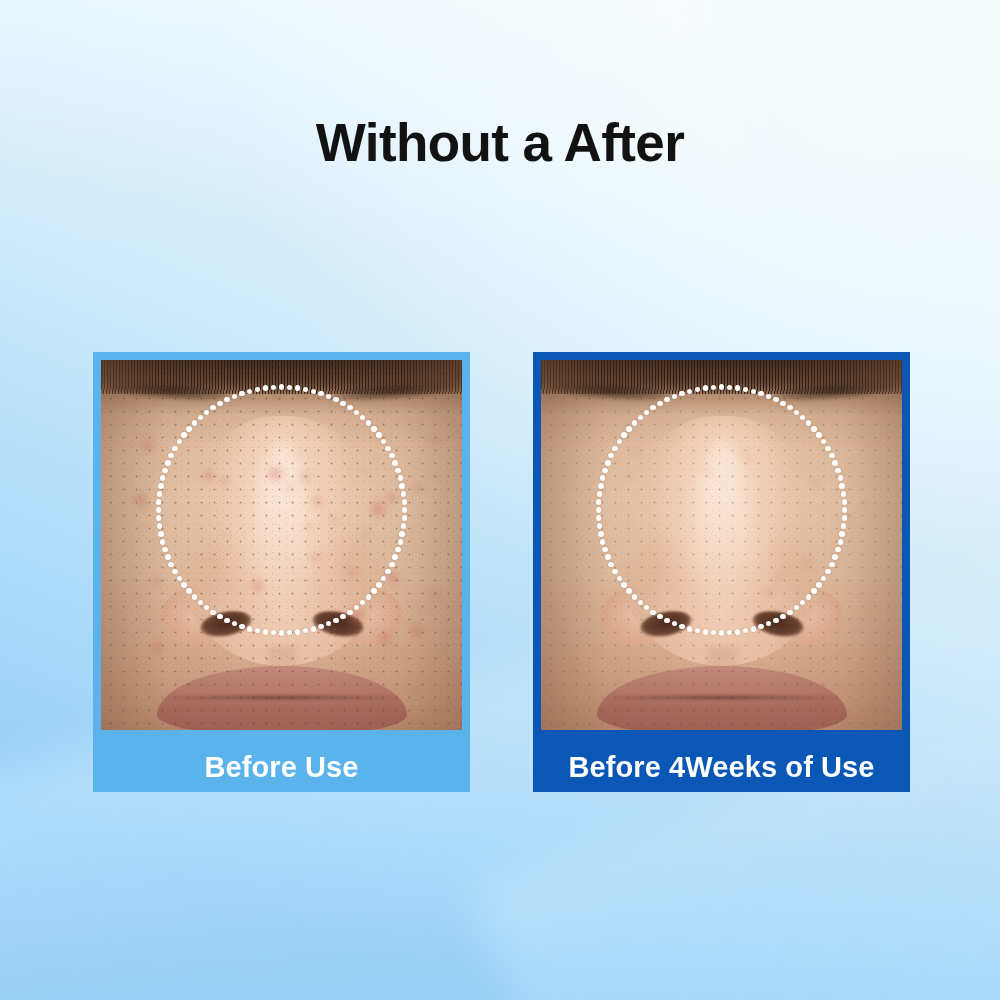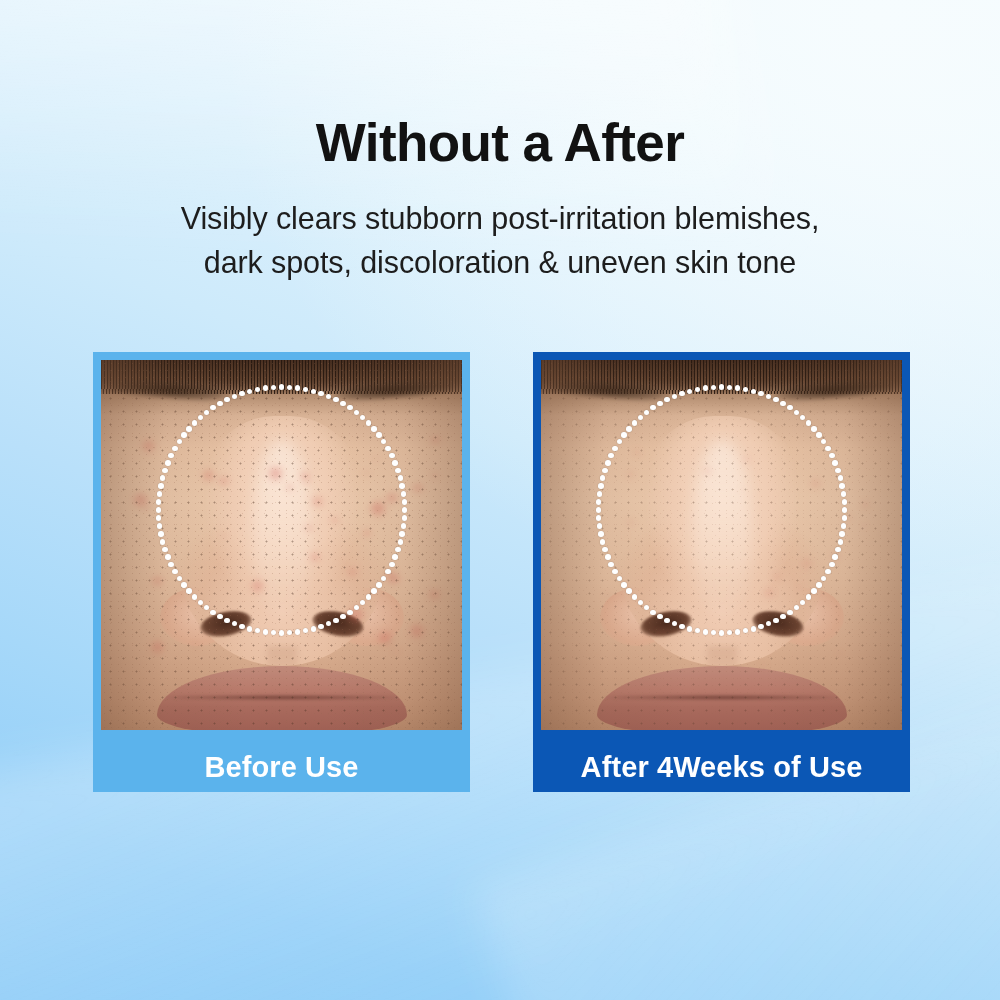--- a/index.html
+++ b/index.html
@@ -304,24 +304,20 @@
 <body>
 
 <div id="stage">
 
   <div class="sweep sweep-a"></div>
   <div class="sweep sweep-b"></div>
   <div class="sweep sweep-c"></div>
 
   <div id="headline">Without a After</div>
 
-  <div id="subhead">
-    <span class="line">Visibly clears stubborn post-irritation blemishes,</span>
-    <span class="line">dark spots, discoloration &amp; uneven skin tone</span>
-  </div>
 
   <div class="panel" id="panel-before">
     <div class="photo photo-before">
       <div class="skin-base"></div>
       <div class="hairline"></div>
       <div class="brow brow-l"></div>
       <div class="brow brow-r"></div>
       <div class="ala ala-l"></div>
       <div class="ala ala-r"></div>
       <div class="nose"></div>
@@ -606,16 +602,16 @@
           <span class="d" style="left: 64.5px; top: 19.4789px;"></span>
           <span class="d" style="left: 71.5985px; top: 15.6847px;"></span>
           <span class="d" style="left: 78.9299px; top: 12.3628px;"></span>
           <span class="d" style="left: 86.4629px; top: 9.52759px;"></span>
           <span class="d" style="left: 94.1653px; top: 7.19112px;"></span>
           <span class="d" style="left: 102.004px; top: 5.36341px;"></span>
           <span class="d" style="left: 109.945px; top: 4.05228px;"></span>
           <span class="d" style="left: 117.955px; top: 3.26335px;"></span>
         </div>
     </div>
-    <div class="caption">After 4Weeks of Use</div>
+    <div class="caption">Before 4Weeks of Use</div>
   </div>
 
 </div>
 
 </body></html>

